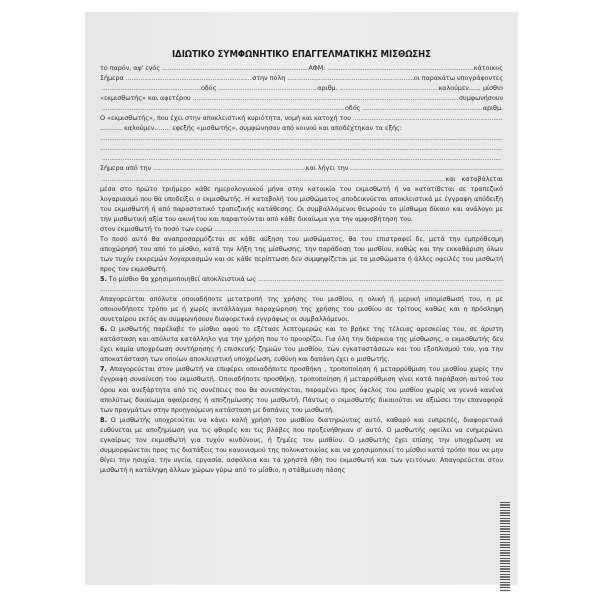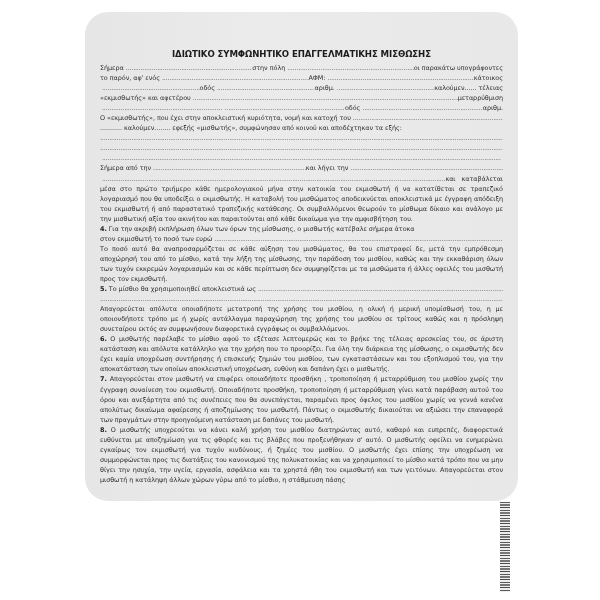--- a/index.html
+++ b/index.html
@@ -1,20 +1,20 @@
 <!DOCTYPE html>
 <html><head>
 <meta charset="utf-8">
 <style>
   html, body { margin:0; padding:0; }
   body { width:600px; height:600px; background:#ffffff; position:relative; overflow:hidden;
          font-family:"DejaVu Sans", "Liberation Sans", sans-serif; }
-  .page { position:absolute; left:85px; top:12px; width:433px; height:489px;
+  .page { position:absolute; left:85px; top:12px; width:433px; height:573px;
           background:linear-gradient(90deg,#e6e6e6 0%,#ebebeb 40%,#e8e8e8 100%);
-          box-sizing:border-box;border-radius:23px; }
+          box-sizing:border-box; }
   .content { position:absolute; left:15px; top:37px; width:403px; color:#2f2f2f;
              font-size:6.45px; line-height:10.05px; letter-spacing:-0.05px; }
   .title { text-align:center; font-weight:bold; font-size:8.6px; color:#1c1c1c;
            letter-spacing:-0.1px; margin-bottom:3px; line-height:11px; }
   .line { white-space:nowrap; overflow:hidden; display:flex; justify-content:space-between; }
   .line span { flex:0 0 auto; }
   .p { text-align:justify; }
   .dots { flex:1 1 auto !important; overflow:hidden; white-space:nowrap; color:#555;
           letter-spacing:-0.2px; padding:0 2px; }
   .dots::before { content:"........................................................................................................................................................................................................................"; }
@@ -25,46 +25,46 @@
              background:repeating-linear-gradient(180deg,#333 0 1px,#e9e9e9 1px 2px,#555 2px 4px,#e9e9e9 4px 5px,#222 5px 6px,#e9e9e9 6px 8px); opacity:0.8; }
 </style>
 </head>
 <body>
 
 <div class="page">
   <div class="content">
     <div class="title">ΙΔΙΩΤΙΚΟ ΣΥΜΦΩΝΗΤΙΚΟ ΕΠΑΓΓΕΛΜΑΤΙΚΗΣ ΜΙΣΘΩΣΗΣ</div>
 
     <div class="line">
+      <span>το παρόν, αφ' ενός</span>
+      <span class="dots" style="flex-grow:3"></span>
+      <span>ΑΦΜ:</span>
+      <span class="dots"></span>
+      <span>κάτοικος</span>
+    </div>
+    <div class="line">
       <span>Σήμερα</span>
       <span class="dots"></span>
       <span>στην πόλη</span>
       <span class="dots"></span>
       <span>οι παρακάτω υπογράφοντες</span>
-    </div>
-    <div class="line">
-      <span>το παρόν, αφ' ενός</span>
-      <span class="dots" style="flex-grow:3"></span>
-      <span>ΑΦΜ:</span>
-      <span class="dots"></span>
-      <span>κάτοικος</span>
     </div>
     <div class="line">
       <span class="dots"></span>
       <span>οδός</span>
       <span class="dots" style="flex-grow:1.6"></span>
       <span>αριθμ.</span>
       <span class="dots" style="flex-grow:0.2"></span>
       <span>καλούμεν......</span>
-      <span style="padding-left:2px">τέλειας</span>
+      <span style="padding-left:2px">μίσθιο</span>
     </div>
     <div class="line">
       <span>«εκμισθωτής» και αφετέρου</span>
       <span class="dots"></span>
-      <span>μεταρρύθμιση</span>
+      <span>συμφωνήσουν</span>
     </div>
     <div class="line">
       <span class="dots"></span>
       <span class="dots"></span>
       <span>οδός</span>
       <span class="dots"></span>
       <span>αριθμ.</span>
     </div>
     <div class="line">
       <span>Ο «εκμισθωτής», που έχει στην αποκλειστική κυριότητα, νομή και κατοχή του</span>
@@ -86,21 +86,20 @@
       <span>και λήγει την</span>
       <span class="dots"></span>
     </div>
 
     <div class="line">
       <span class="dots"></span>
       <span style="word-spacing:4px">και καταβάλεται</span>
     </div>
     <div class="p">μέσα στο πρώτο τριήμερο κάθε ημερολογιακού μήνα στην κατοικία του εκμισθωτή ή να κατατίθεται σε τραπεζικό λογαριασμό που θα υποδείξει ο εκμισθωτής. Η καταβολή του μισθώματος αποδεικνύεται αποκλειστικά με έγγραφη απόδειξη του εκμισθωτή ή από παραστατικό τραπεζικής κατάθεσης. Οι συμβαλλόμενοι θεωρούν το μίσθωμα δίκαιο και ανάλογο με την μισθωτική αξία του ακινήτου και παραιτούνται από κάθε δικαίωμα για την αμφισβήτηση του.</div>
 
-    <div class="p"><b>4.</b> <span>Για την ακριβή εκπλήρωση όλων των όρων της μίσθωσης, ο μισθωτής κατέβαλε σήμερα άτοκα</span></div>
     <div class="line">
       <span>στον εκμισθωτή το ποσό των ευρώ</span>
       <span class="dots"></span>
     </div>
     <div class="p">Το ποσό αυτό θα αναπροσαρμόζεται σε κάθε αύξηση του μισθώματος, θα του επιστραφεί δε, μετά την εμπρόθεσμη αποχώρησή του από το μίσθιο, κατά την λήξη της μίσθωσης, την παράδοση του μισθίου, καθώς και την εκκαθάριση όλων των τυχόν εκκρεμών λογαριασμών και σε κάθε περίπτωση δεν συμψηφίζεται με τα μισθώματα ή άλλες οφειλές του μισθωτή προς τον εκμισθωτή.</div>
 
     <div class="line">
       <span><b>5.</b> <span>Το μίσθιο θα χρησιμοποιηθεί αποκλειστικά ως</span></span>
       <span class="dots"></span>
     </div>

